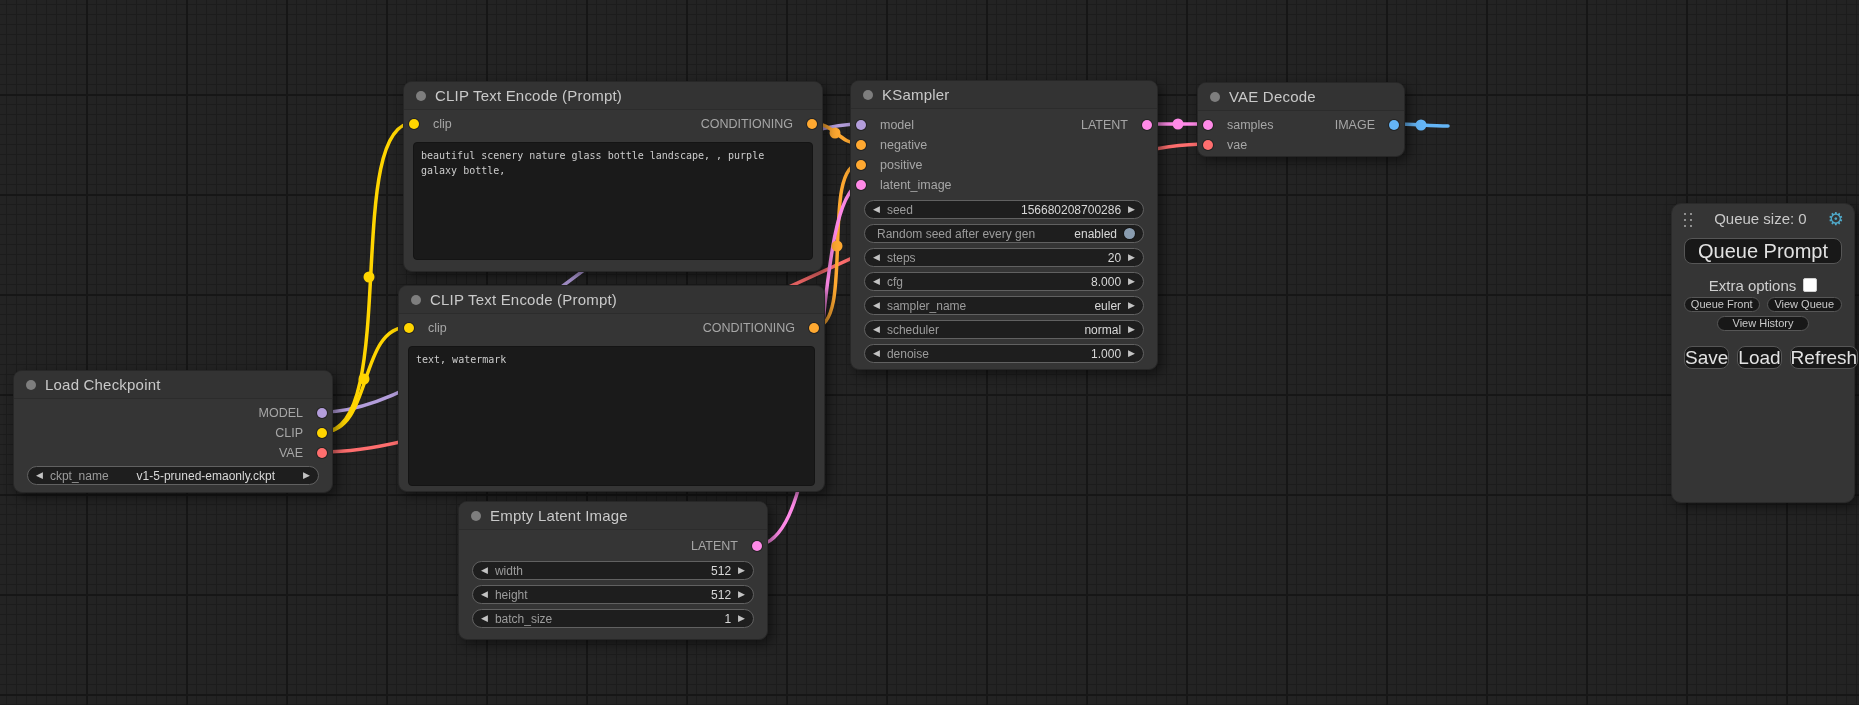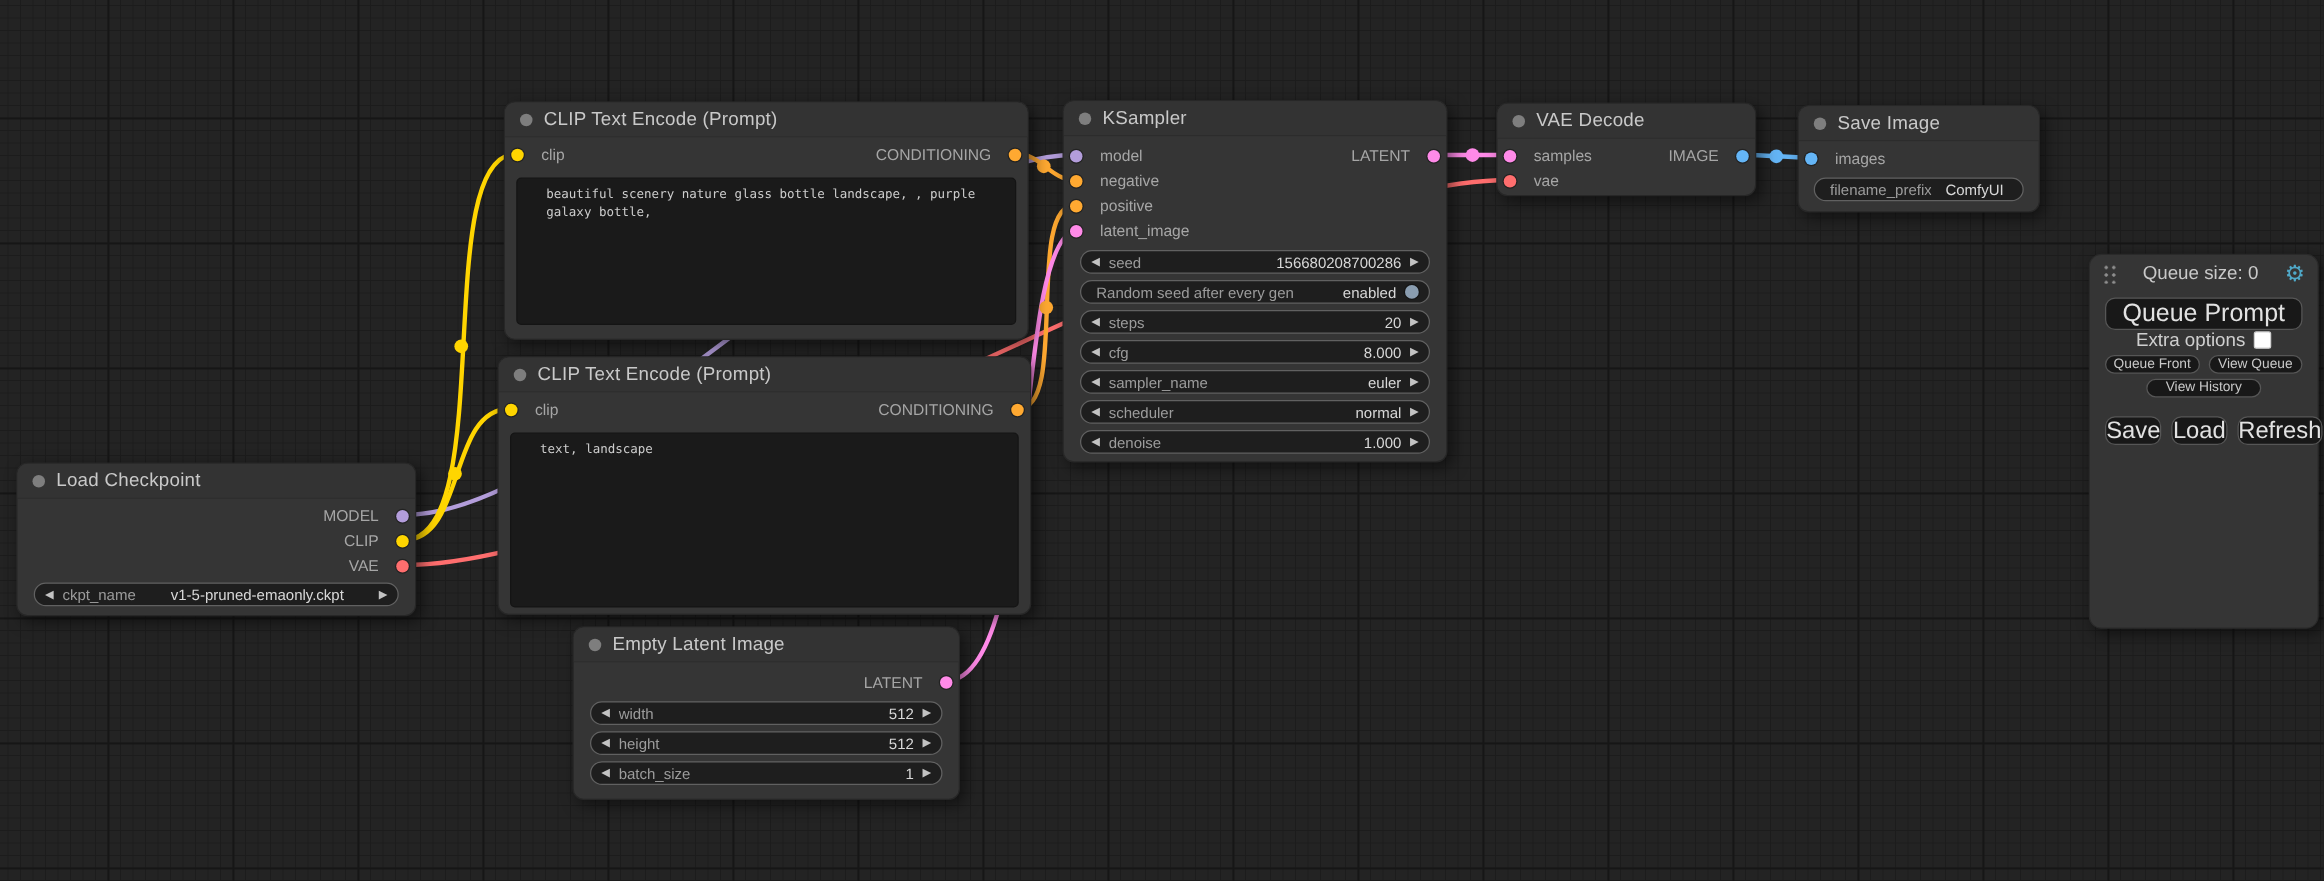--- a/index.html
+++ b/index.html
@@ -48,21 +48,21 @@
   .kwidgets .widget{margin:5px 13px 0;}
   .w-arrow{color:#c3c3c3;font-size:9px;line-height:1;flex:none;}
   .w-label{color:#9c9c9c;margin-left:7px;overflow:hidden;}
   .w-label.noarrow{margin-left:4px;}
   .w-value{margin-left:auto;color:#d8d8d8;margin-right:7px;}
   .w-value.center{flex:1;text-align:center;margin:0 4px;}
   .toggle-dot{width:11px;height:11px;border-radius:50%;flex:none;box-shadow:0 0 0 1px rgba(0,0,0,.3);}
 
   .prompt{
     margin:8px 9px 0;background:#1a1a1a;border:1px solid #141414;border-radius:4px;
-    padding:5px 23px;font-family:"DejaVu Sans Mono",monospace;font-size:10px;line-height:15px;
+    padding:5px 7px;font-family:"DejaVu Sans Mono",monospace;font-size:10px;line-height:15px;
     color:#cccccc;white-space:pre-wrap;word-break:break-word;box-sizing:border-box;overflow:hidden;
   }
 
   
   .menu-panel{
     position:absolute;z-index:3;left:1671px;top:203px;width:184px;height:300px;box-sizing:border-box;
     background:#353535;border:1px solid #2a2a2a;border-radius:10px;
     box-shadow:4px 4px 12px rgba(0,0,0,.5);
   }
   .menu-top{height:20px;margin:6px 10px 0;display:flex;}
@@ -72,21 +72,21 @@
     background-size:6px 6px;background-position:0 1px;
   }
   .queue-size{flex:1;text-align:center;font-size:15px;color:#c9c9c9;}
   .gear{font-size:18px;line-height:1;flex:none;cursor:pointer;}
   .btn{
     display:block;background:#181818;border:1px solid #565656;border-radius:8px;
     color:#e2e2e2;font-family:"Liberation Sans",sans-serif;text-align:center;cursor:pointer;padding:0;
   }
   .btn.big{width:calc(100% - 24px);margin:0 12px;height:23px;font-size:19px;line-height:21px;}
   .btn.qp{height:26px;font-size:20px;line-height:24px;margin-top:8px;}
-  .extra-row{display:flex;align-items:center;justify-content:center;gap:7px;height:16px;}
+  .extra-row{margin-top:13px;display:flex;align-items:center;justify-content:center;gap:7px;height:16px;}
   .extra-label{font-size:15px;color:#cfcfcf;}
   .checkbox{width:14px;height:14px;background:#ffffff;border-radius:2px;border:1px solid #d0d0d0;box-sizing:border-box;}
   .pill-row{display:flex;gap:7px;margin:4px 12px 0;}
   .pill-row.center{justify-content:center;}
   .btn.pill{flex:1;height:15px;font-size:11px;line-height:13px;border-radius:9px;color:#c9c9c9;}
   .btn.pill.vh{flex:none;width:92px;}
   .btn-stack{margin:15px 12px 0;display:flex;flex-direction:row;gap:8px;}
   .btn-stack .btn.big{width:100%;margin:0;}
 </style>
 </head>
@@ -175,21 +175,21 @@
         <span class="slot in">
           <span class="slot-dot" style="background-color: rgb(255, 213, 0);"></span>
           <span class="slot-label">clip</span>
         </span>
         <span class="slot out">
           <span class="slot-label">CONDITIONING</span>
           <span class="slot-dot" style="background-color: rgb(255, 169, 49);"></span>
         </span>
       </div>
     </div>
-    <div class="prompt" style="height:140px;">text, landscape</div>
+    <div class="prompt" style="height:140px;">text, watermark</div>
   </div>
 
   <div class="node" style="left:458px;top:501px;width:310px;height:139px;">
     <div class="node-header">
       <span class="collapse-dot" style="background-color: rgb(126, 126, 126);"></span>
       <span class="node-title">Empty Latent Image</span>
     </div>
     <div class="slots pt6">
       <div class="slot-row out-only">
         <span class="slot out">
@@ -318,38 +318,20 @@
       </div>
       <div class="slot-row">
         <span class="slot in">
           <span class="slot-dot" style="background-color: rgb(255, 110, 110);"></span>
           <span class="slot-label">vae</span>
         </span>
       </div>
     </div>
   </div>
 
-  <div class="node" style="left:1438px;top:84px;width:194px;height:86px;">
-    <div class="node-header">
-      <span class="collapse-dot" style="background-color: rgb(126, 126, 126);"></span>
-      <span class="node-title">Save Image</span>
-    </div>
-    <div class="slots">
-      <div class="slot-row">
-        <span class="slot in">
-          <span class="slot-dot" style="background-color: rgb(100, 181, 246);"></span>
-          <span class="slot-label">images</span>
-        </span>
-      </div>
-    </div>
-    <div class="widget" style="margin:5px 12px 0;">
-      <span class="w-label noarrow">filename_prefix</span>
-      <span class="w-value">ComfyUI</span>
-    </div>
-  </div>
 
   <div class="menu-panel">
     <div class="menu-top">
       <span class="drag-dots"></span>
       <span class="queue-size">Queue size: 0</span>
       <span class="gear" style="color: rgb(79, 168, 200);">⚙</span>
     </div>
     <button class="btn big qp">Queue Prompt</button>
     <div class="extra-row">
       <span class="extra-label">Extra options</span>

